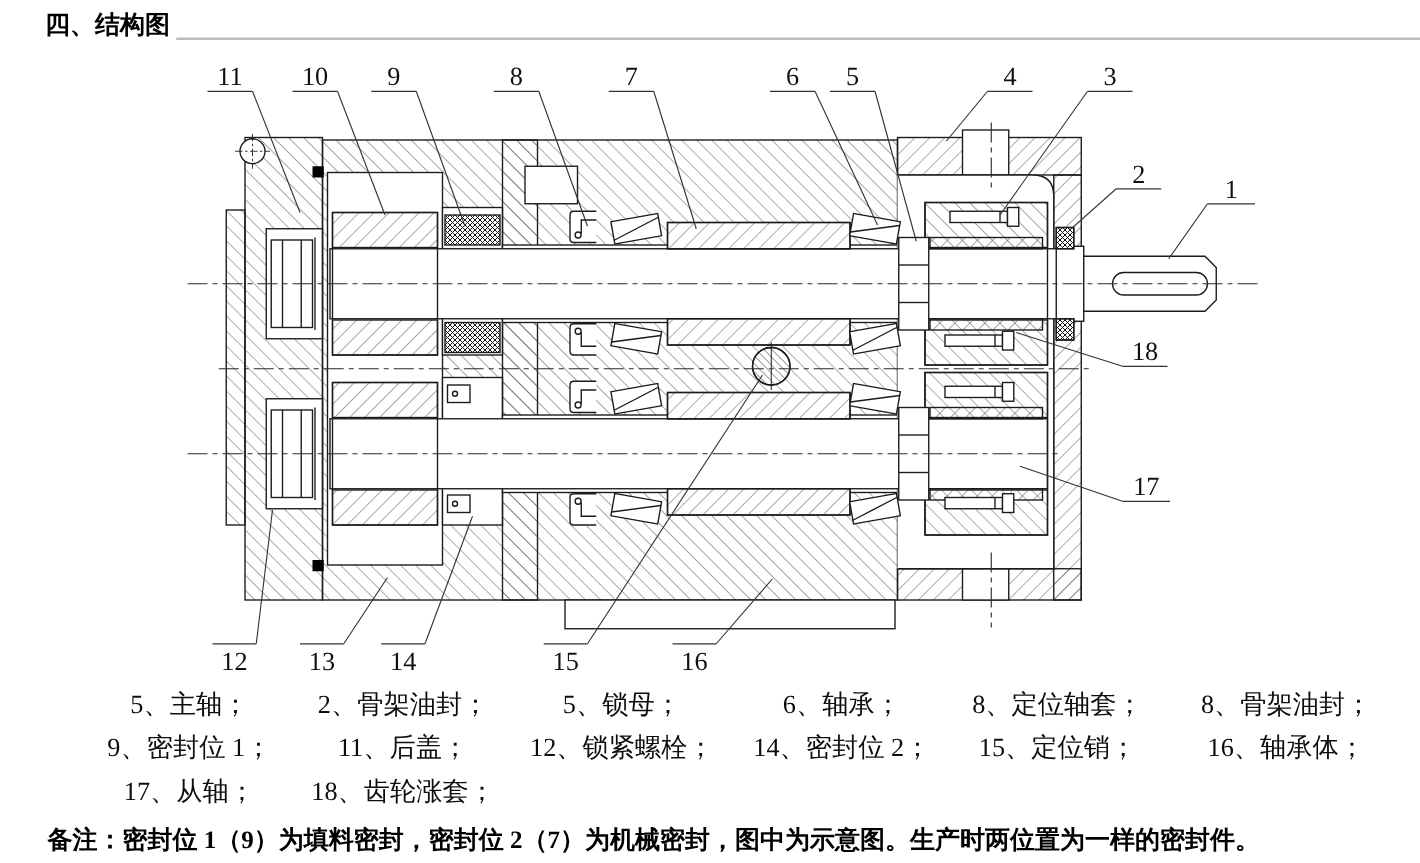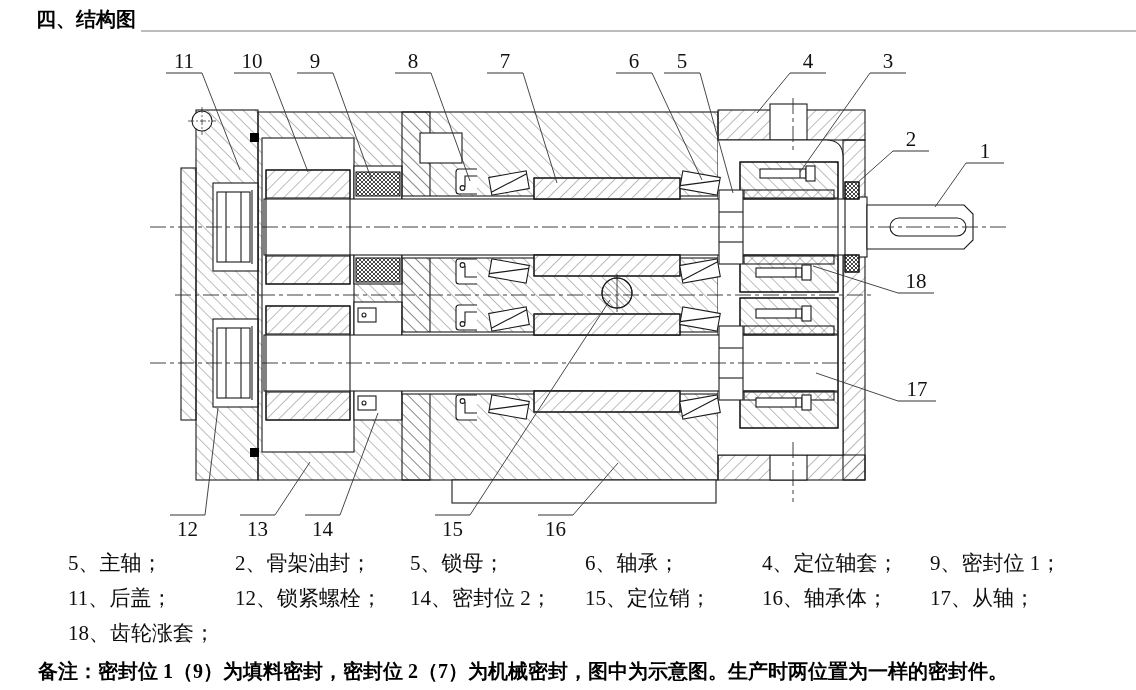--- a/index.html
+++ b/index.html
@@ -1,17 +1,17 @@
 <!DOCTYPE html>
 <html><head>
 <meta charset="utf-8">
 <style>
   html,body{margin:0;padding:0;background:#fff;}
   .page{position:relative;width:1136px;height:690px;background:#fff;overflow:hidden;
-        font-family:"Liberation Serif","DejaVu Serif",serif;color:#111;}
+        font-family:"Liberation Serif","DejaVu Serif",serif;color:#111;text-align:center;}
   .doc-title{position:absolute;left:36px;top:6px;font-size:20px;font-weight:bold;
              font-family:"DejaVu Sans","Liberation Sans",sans-serif;color:#000;}
   .title-rule{position:absolute;left:141px;top:30px;width:995px;height:2px;background:#bcbcbc;}
   .diagram-svg{position:absolute;left:0;top:0;}
   .legend-grid{position:absolute;left:68px;top:546px;width:1060px;display:grid;
                grid-template-columns:167px 175px 175px 177px 168px auto;
                font-size:21px;line-height:35px;white-space:nowrap;color:#0d0d0d;}
   .note-line{position:absolute;left:38px;top:658px;font-size:20px;font-weight:bold;
              white-space:nowrap;color:#000;}
 </style>
@@ -265,21 +265,22 @@
         <line x1="898" y1="293" x2="813" y2="266" stroke="#333" stroke-width="0.9"></line>
         <text x="916" y="288" text-anchor="middle" font-size="21" fill="#111" font-family="&quot;Liberation Serif&quot;,&quot;DejaVu Serif&quot;,serif">18</text>
       </g>
   </svg>
 
   <div class="legend-grid" id="legend-grid">
       <span>5、主轴；</span>
       <span>2、骨架油封；</span>
       <span>5、锁母；</span>
       <span>6、轴承；</span>
-      <span>4、定位轴套；</span>
+      <span>8、定位轴套；</span>
+      <span>8、骨架油封；</span>
       <span>9、密封位 1；</span>
       <span>11、后盖；</span>
       <span>12、锁紧螺栓；</span>
       <span>14、密封位 2；</span>
       <span>15、定位销；</span>
       <span>16、轴承体；</span>
       <span>17、从轴；</span>
       <span>18、齿轮涨套；</span>
     </div>
 

